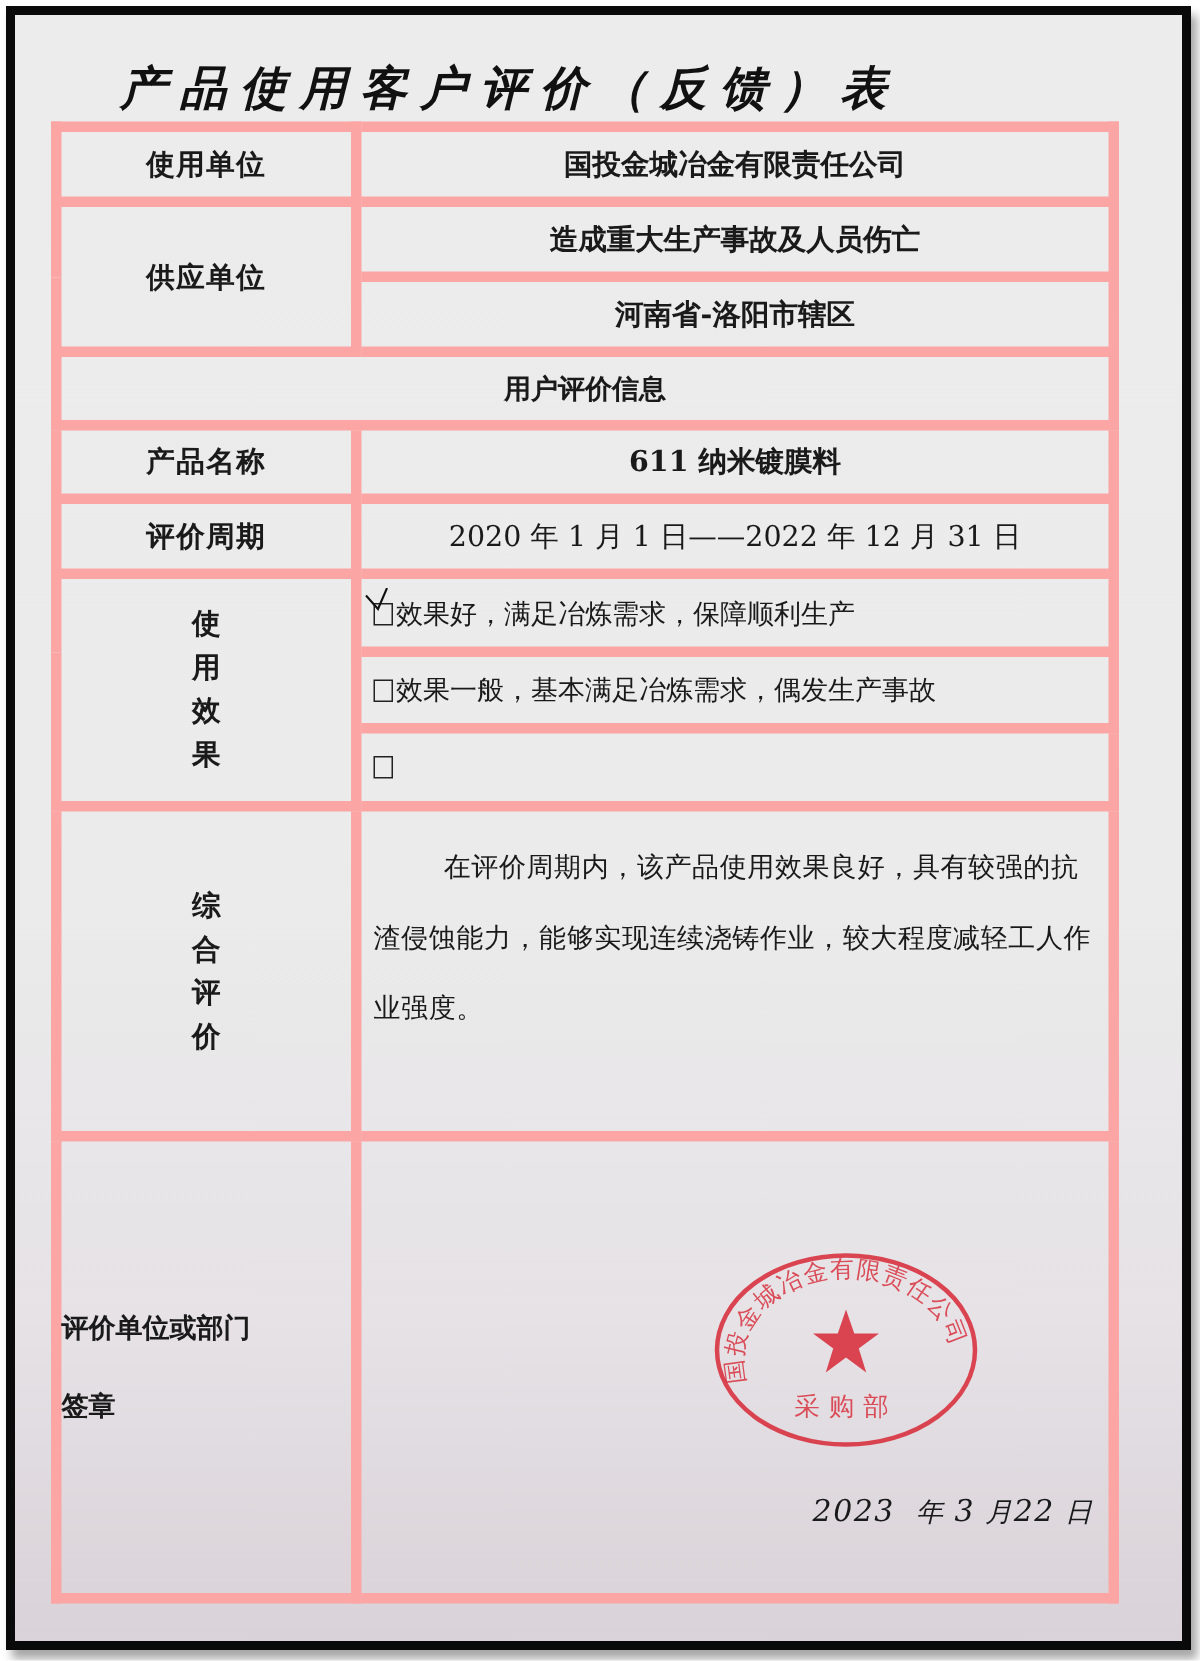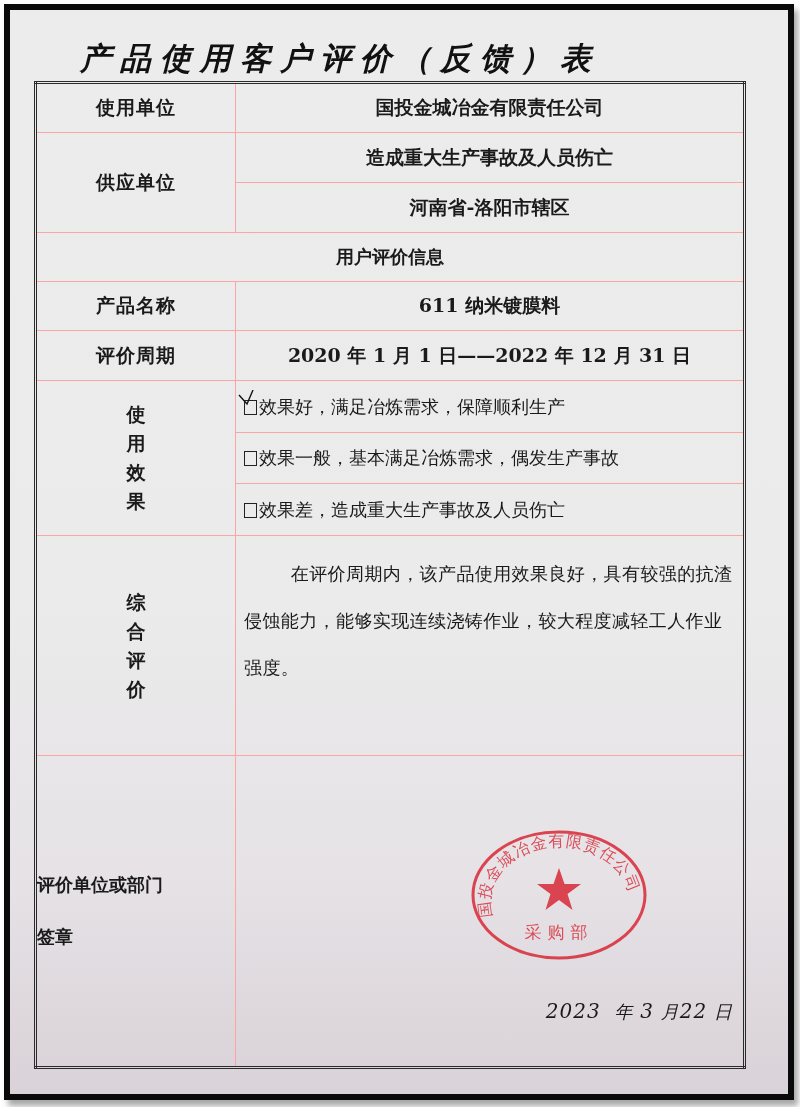--- a/index.html
+++ b/index.html
@@ -42,21 +42,21 @@
       left: 34px;
       top: 81px;
       width: 712px;
       height: 988px;
       border: 3px double #2a2a2a;
       box-sizing: border-box;
       border-collapse: collapse;
       table-layout: fixed;
     }
     .form-table td {
-      border: 1px solid #fca5a5;
+      border: 7px solid #fca5a5;
       padding: 0;
       vertical-align: middle;
       color: #1a1a1a;
     }
     .label-cell {
       width: 200px;
       text-align: center;
       font-size: 19px;
       font-weight: bold;
       letter-spacing: 1px;
@@ -179,21 +179,21 @@
     <td colspan="2" class="section-header">用户评价信息</td>
   </tr>
 
   <tr style="height:49px">
     <td class="label-cell">产品名称</td>
     <td class="value-cell">611 纳米镀膜料</td>
   </tr>
 
   <tr style="height:50px">
     <td class="label-cell">评价周期</td>
-    <td class="value-cell" style="font-weight:bold">2020 年 1 月 1 日——2022 年 12 月 31 日</td>
+    <td class="value-cell" style="font-weight:normal">2020 年 1 月 1 日——2022 年 12 月 31 日</td>
   </tr>
 
   <tr style="height:52px">
     <td class="vertical-label" rowspan="3">
       <span>使</span>
       <span>用</span>
       <span>效</span>
       <span>果</span>
     </td>
     <td class="option-cell">
@@ -204,21 +204,21 @@
       </span><span>效果好，满足冶炼需求，保障顺利生产</span>
     </td>
   </tr>
   <tr style="height:51px">
     <td class="option-cell">
       <span class="checkbox"></span><span>效果一般，基本满足冶炼需求，偶发生产事故</span>
     </td>
   </tr>
   <tr style="height:52px">
     <td class="option-cell">
-      <span class="checkbox"></span><span>效果差，造成重大生产事故及人员伤亡</span>
+      <span class="checkbox"></span>
     </td>
   </tr>
 
   <tr style="height:220px">
     <td class="vertical-label">
       <span>综</span>
       <span>合</span>
       <span>评</span>
       <span>价</span>
     </td>

